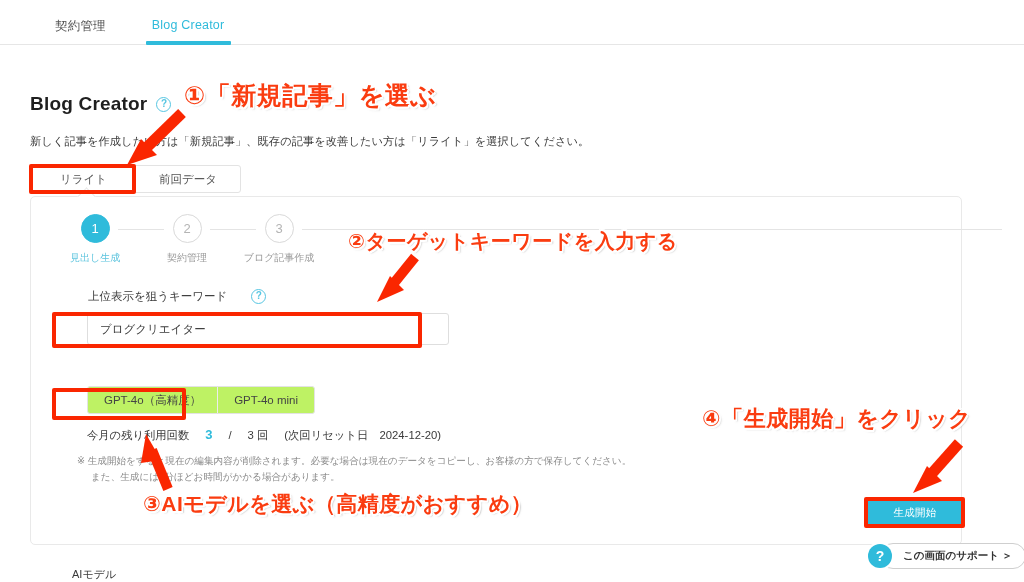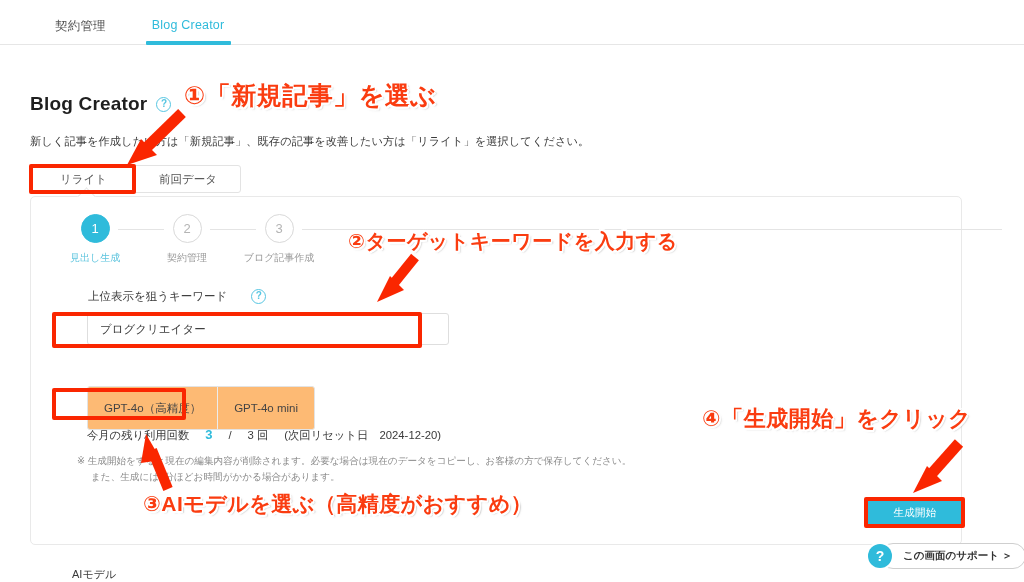--- a/index.html
+++ b/index.html
@@ -231,25 +231,25 @@
     position: absolute;
     left: 41px; top: 370px;
     font-size: 11px;
     color: #3a3a3a;
   }
 
   .model-tabs {
     position: absolute;
     left: 56px; top: 189px;
     display: flex;
-    height: 44px;
+    height: 28px;
     border: 1px solid #e3e3e3;
     border-radius: 3px;
     overflow: hidden;
-    background: #fdba74;
+    background: #bef264;
   }
   .model-tab {
     font-size: 11.5px;
     color: #444;
     display: flex;
     align-items: center;
     justify-content: center;
     padding: 0 16px;
     height: 100%;
     border-right: 1px solid #ececec;

